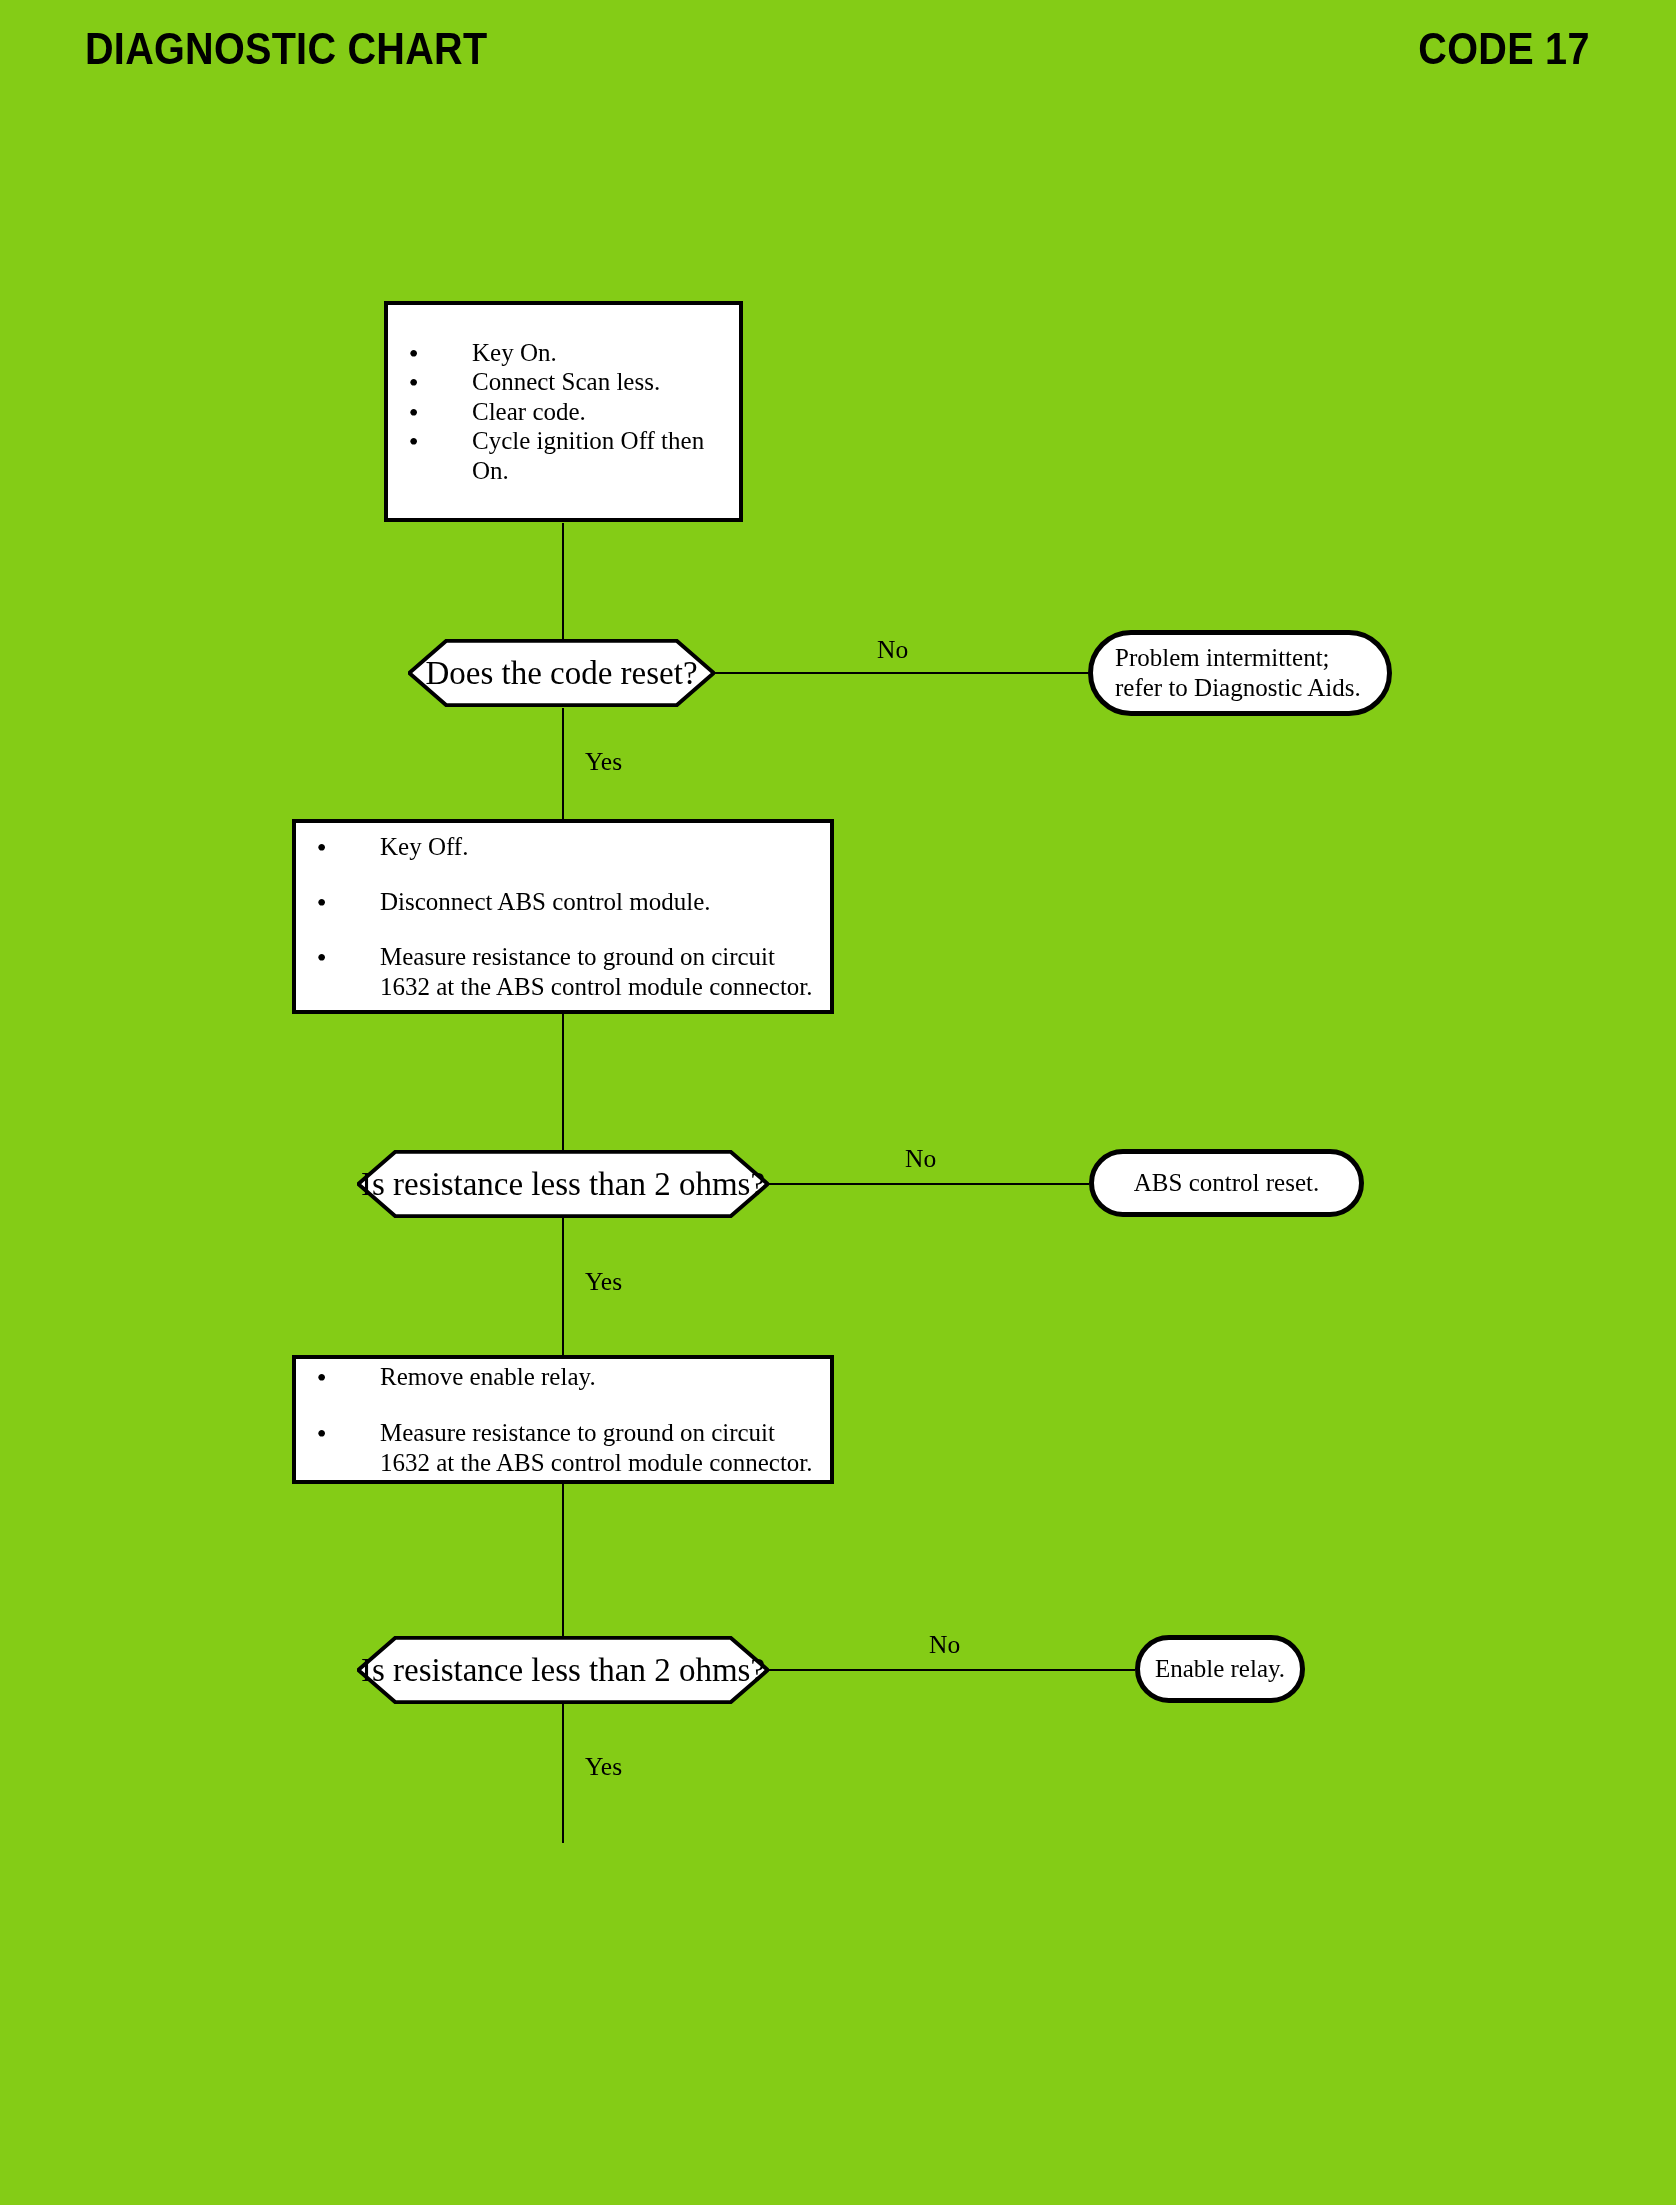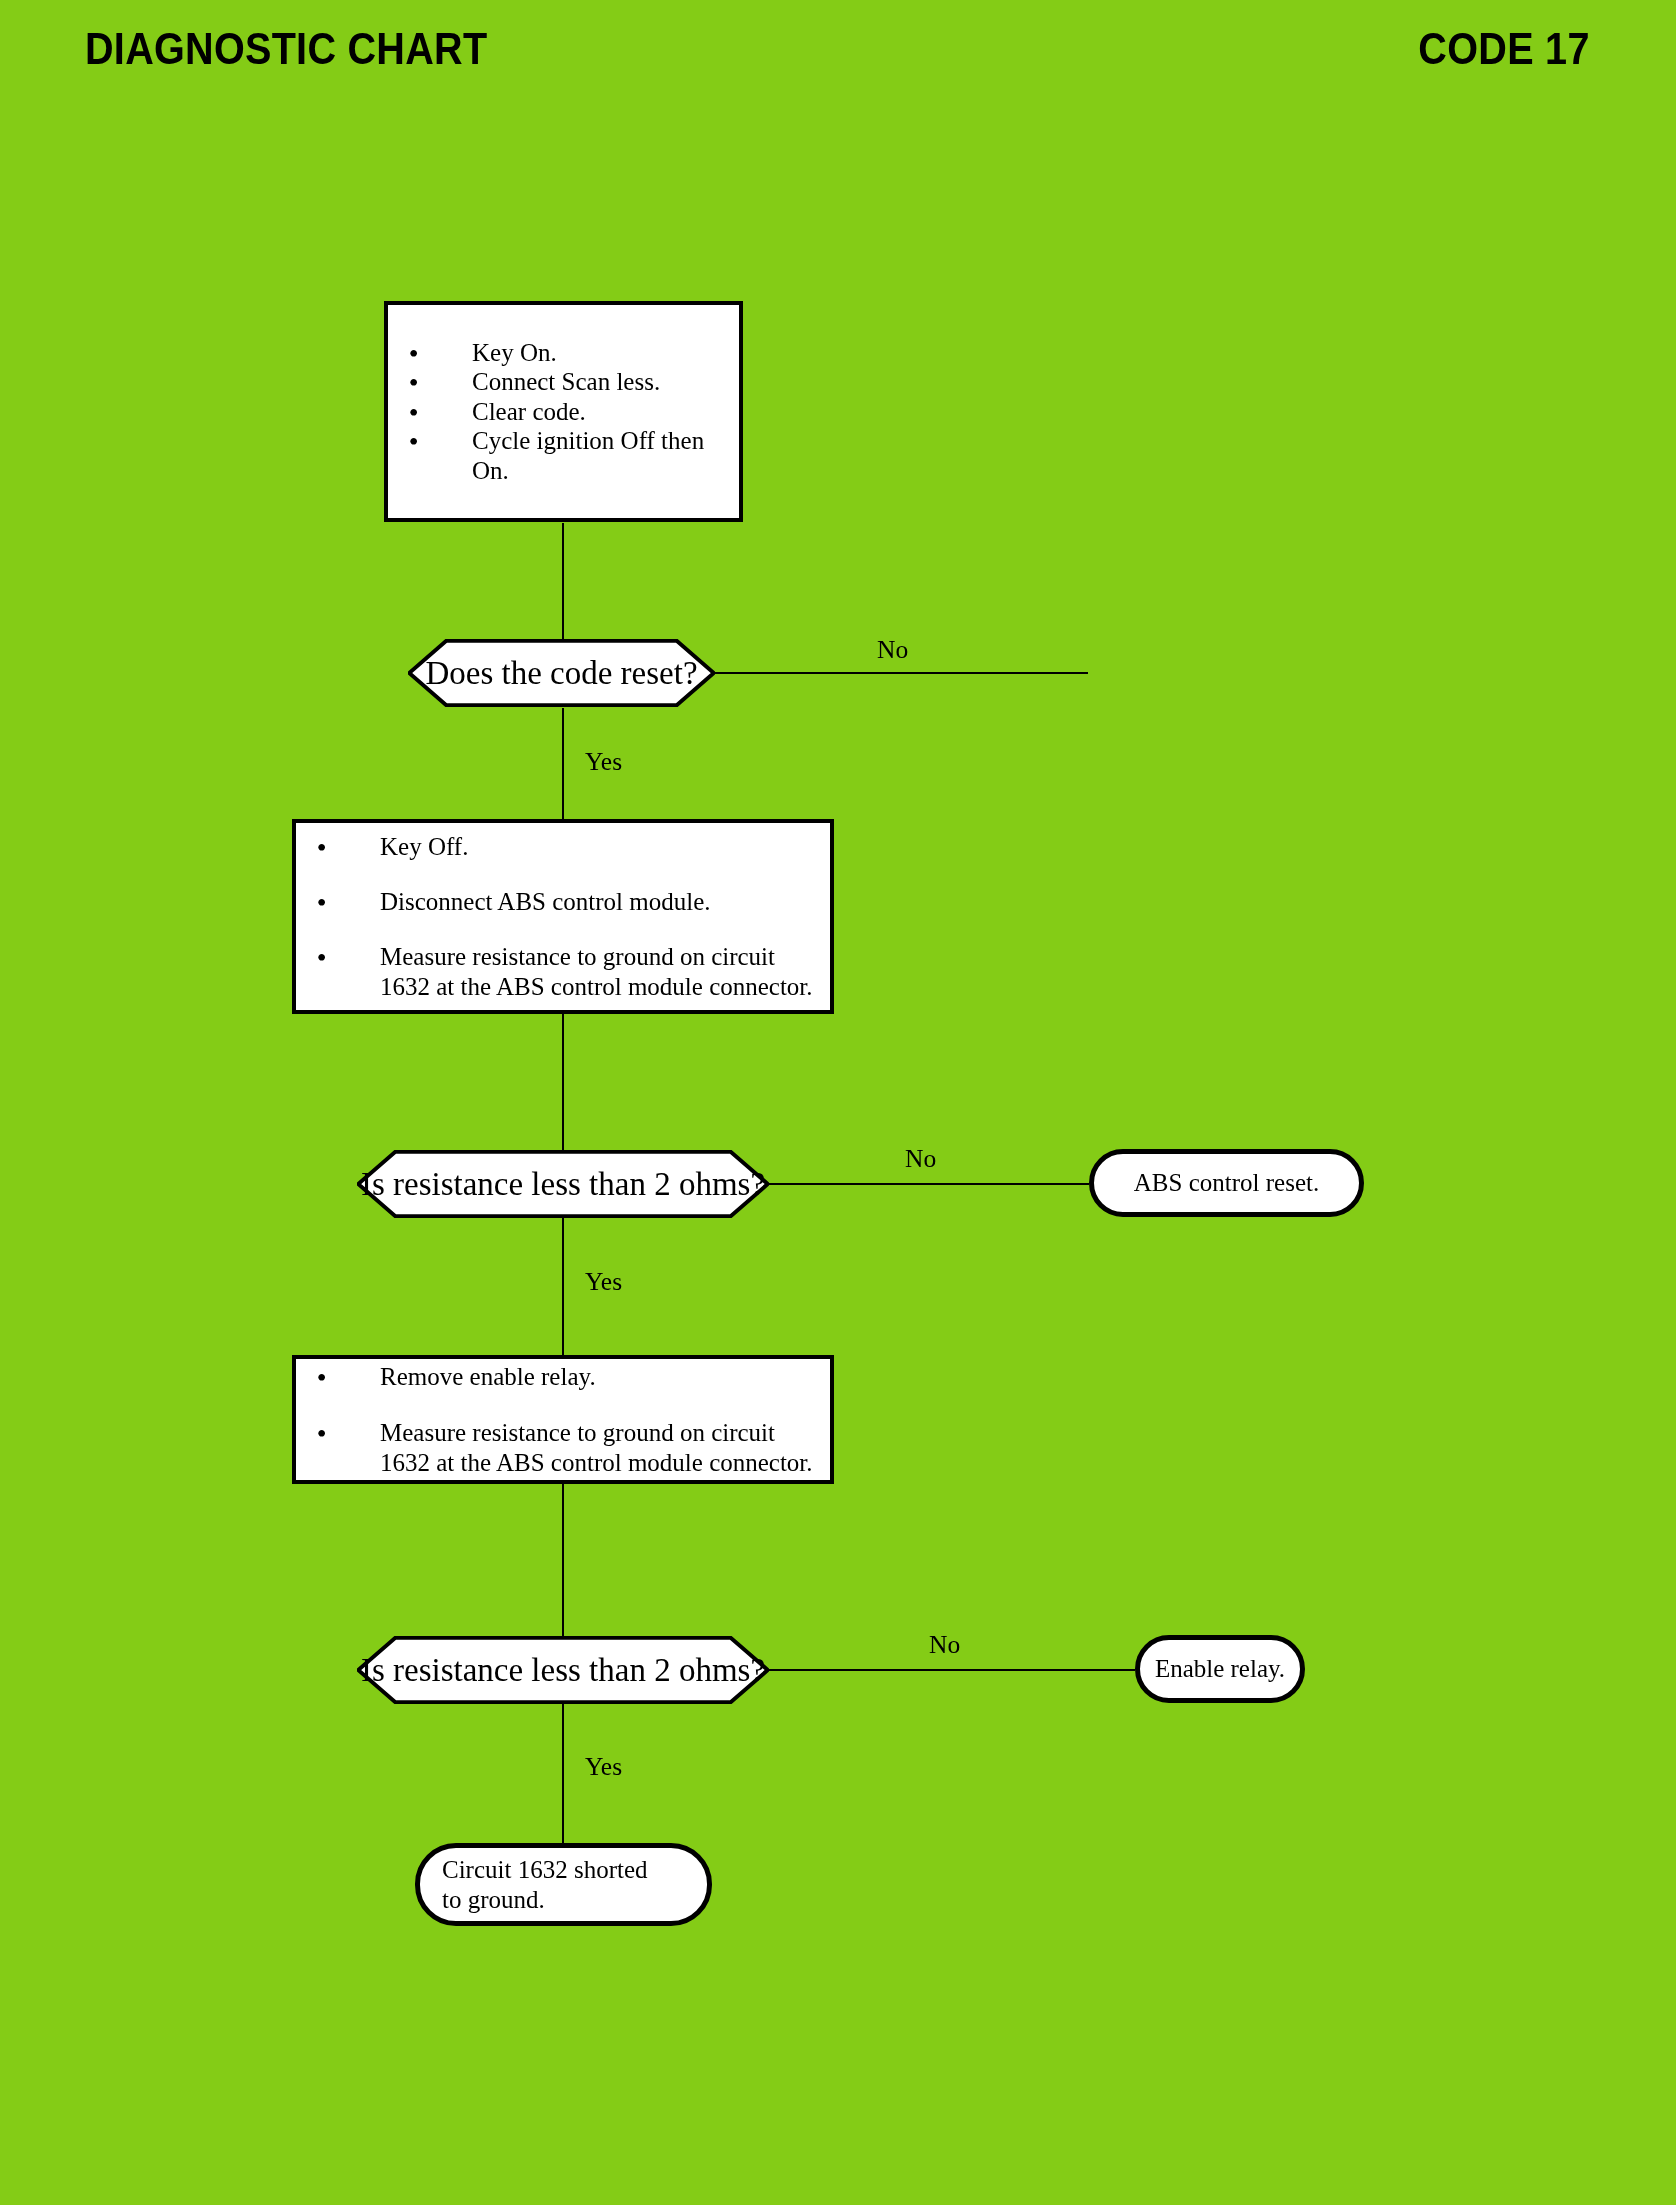--- a/index.html
+++ b/index.html
@@ -160,20 +160,24 @@
   <div class="decision" style="left:408px; top:639px; width:307px; height:68px;">
     <svg viewBox="0 0 505 112" preserveAspectRatio="none">
       <polygon points="2,56 63,3 442,3 503,56 442,109 63,109" fill="#ffffff" stroke="#000000" stroke-width="4" vector-effect="non-scaling-stroke"></polygon>
     </svg>
     <div class="decision-label">Does the code reset?</div>
   </div>
 
   <div class="h-line" style="left:715px; top:672px; width:373px;"></div>
   <div class="edge-label" style="left:877px; top:637px;">No</div>
 
+  <div class="terminal" style="left:1088px; top:630px; width:304px; height:86px; border-radius:43px;">
+    <span class="terminal-label">Problem intermittent;
+refer to Diagnostic Aids.</span>
+  </div>
 
   <div class="v-line" style="left:562px; top:708px; height:112px;"></div>
   <div class="edge-label" style="left:585px; top:749px;">Yes</div>
 
   <div class="proc-box" style="left:292px; top:819px; width:542px; height:195px;">
     <ul class="proc-list">
       <li class="proc-item" style="margin-bottom:25.5px;">Key Off.</li>
       <li class="proc-item" style="margin-bottom:25.5px;">Disconnect ABS control module.</li>
       <li class="proc-item" style="padding-right:16px;">Measure resistance to ground on circuit 1632 at the ABS control module connector.</li>
     </ul>
@@ -217,19 +221,15 @@
   <div class="h-line" style="left:769px; top:1669px; width:366px;"></div>
   <div class="edge-label" style="left:929px; top:1632px;">No</div>
 
   <div class="terminal center" style="left:1135px; top:1635px; width:170px; height:68px; border-radius:34px;">
     <span class="terminal-label" style="text-align:center; padding-left:0; padding-right:0;">Enable relay.</span>
   </div>
 
   <div class="v-line" style="left:562px; top:1704px; height:139px;"></div>
   <div class="edge-label" style="left:585px; top:1754px;">Yes</div>
 
-  <div class="terminal" style="left:415px; top:1843px; width:297px; height:83px; border-radius:41px;">
-    <span class="terminal-label">Circuit 1632 shorted
-to ground.</span>
-  </div>
 
 </div>
 
 
 </body></html>

